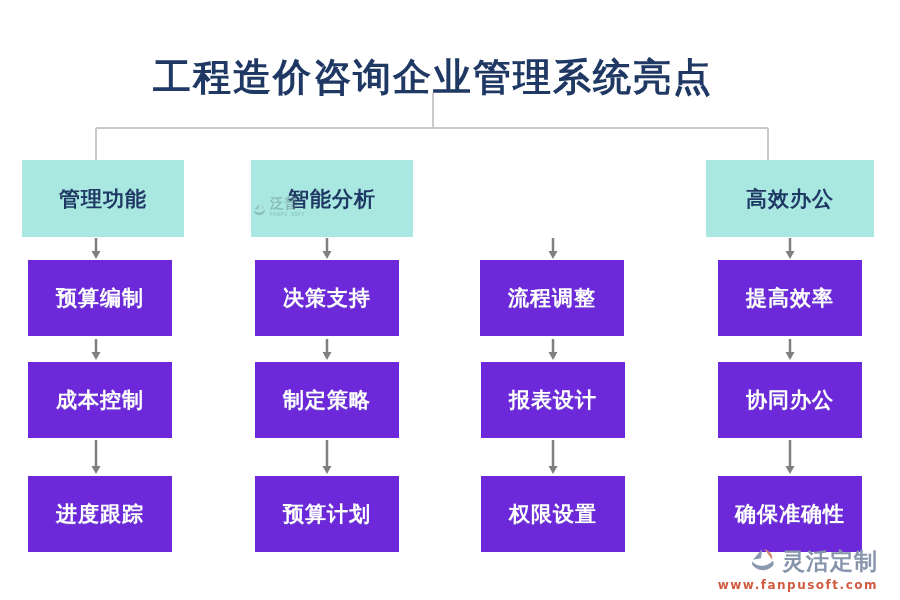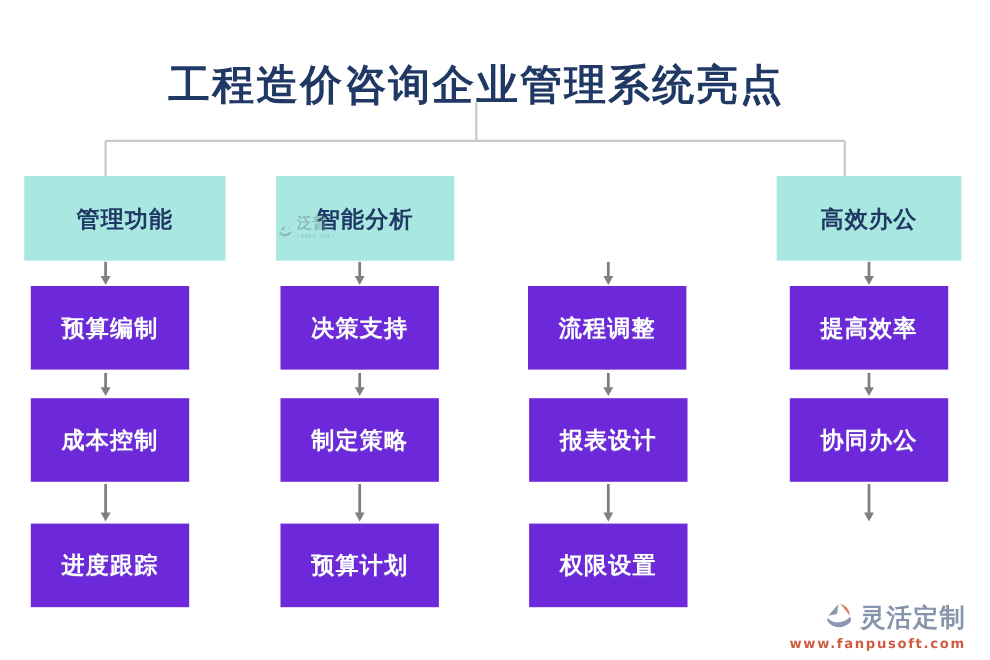--- a/index.html
+++ b/index.html
@@ -97,21 +97,21 @@
     <g stroke="#7F7F7F" stroke-width="2.5" fill="#7F7F7F">
       <line x1="790" y1="238" x2="790" y2="252"></line>
         <polygon points="785.5,251 794.5,251 790,259" stroke="none"></polygon>
       <line x1="790" y1="339" x2="790" y2="353"></line>
         <polygon points="785.5,352 794.5,352 790,360" stroke="none"></polygon>
       <line x1="790" y1="440" x2="790" y2="467"></line>
         <polygon points="785.5,466 794.5,466 790,474" stroke="none"></polygon>
     </g>
   </svg>
 
-  <div class="hdr" style="left:22px; width:183px;text-align:center;">管理功能</div>
+  <div class="hdr" style="left:22px; width:162px;text-align:center;">管理功能</div>
   <div class="hdr" style="left:251px; width:162px;">智能分析</div>
   <div class="hdr" style="left:706px; width:168px;">高效办公</div>
 
   <div class="wm">
     <svg width="15" height="15" viewBox="0 0 36 36">
       <path d="M6,16 L17,3 L15.5,14 Z" fill="#6E8E97"></path>
       <path d="M19,3 C27,5 30,11 29,16 C25,10 22,6 19,3 Z" fill="#9FB3B8"></path>
       <path d="M5,18 C11,25 22,25 30,17 C31,19 31,21 30,23 C22,31 11,30 5,22 Z" fill="#6E8E97"></path>
     </svg>
     <span class="wm-txt">
@@ -127,20 +127,21 @@
   <div class="box row1" style="left:255px;">决策支持</div>
   <div class="box row2" style="left:255px;">制定策略</div>
   <div class="box row3" style="left:255px;">预算计划</div>
 
   <div class="box row1" style="left:467px;margin-left:13px;">流程调整</div>
   <div class="box row2" style="left:481px;">报表设计</div>
   <div class="box row3" style="left:481px;">权限设置</div>
 
   <div class="box row1" style="left:718px;">提高效率</div>
   <div class="box row2" style="left:718px;">协同办公</div>
+  <div class="box row3" style="left:718px;">确保准确性</div>
 
   <div class="footer">
     <div class="footer-top">
       <svg width="30" height="31" viewBox="0 0 36 36">
         <path d="M6,16 L17,3 L15.5,14 Z" fill="#8A99AF"></path>
         <path d="M19,3 C27,5 30,11 29,16 C25,10 22,6 19,3 Z" fill="#D5876E"></path>
         <path d="M5,18 C11,25 22,25 30,17 C31,19 31,21 30,23 C22,31 11,30 5,22 Z" fill="#8A99AF"></path>
       </svg>
       <span class="footer-brand">灵活定制</span>
     </div>

